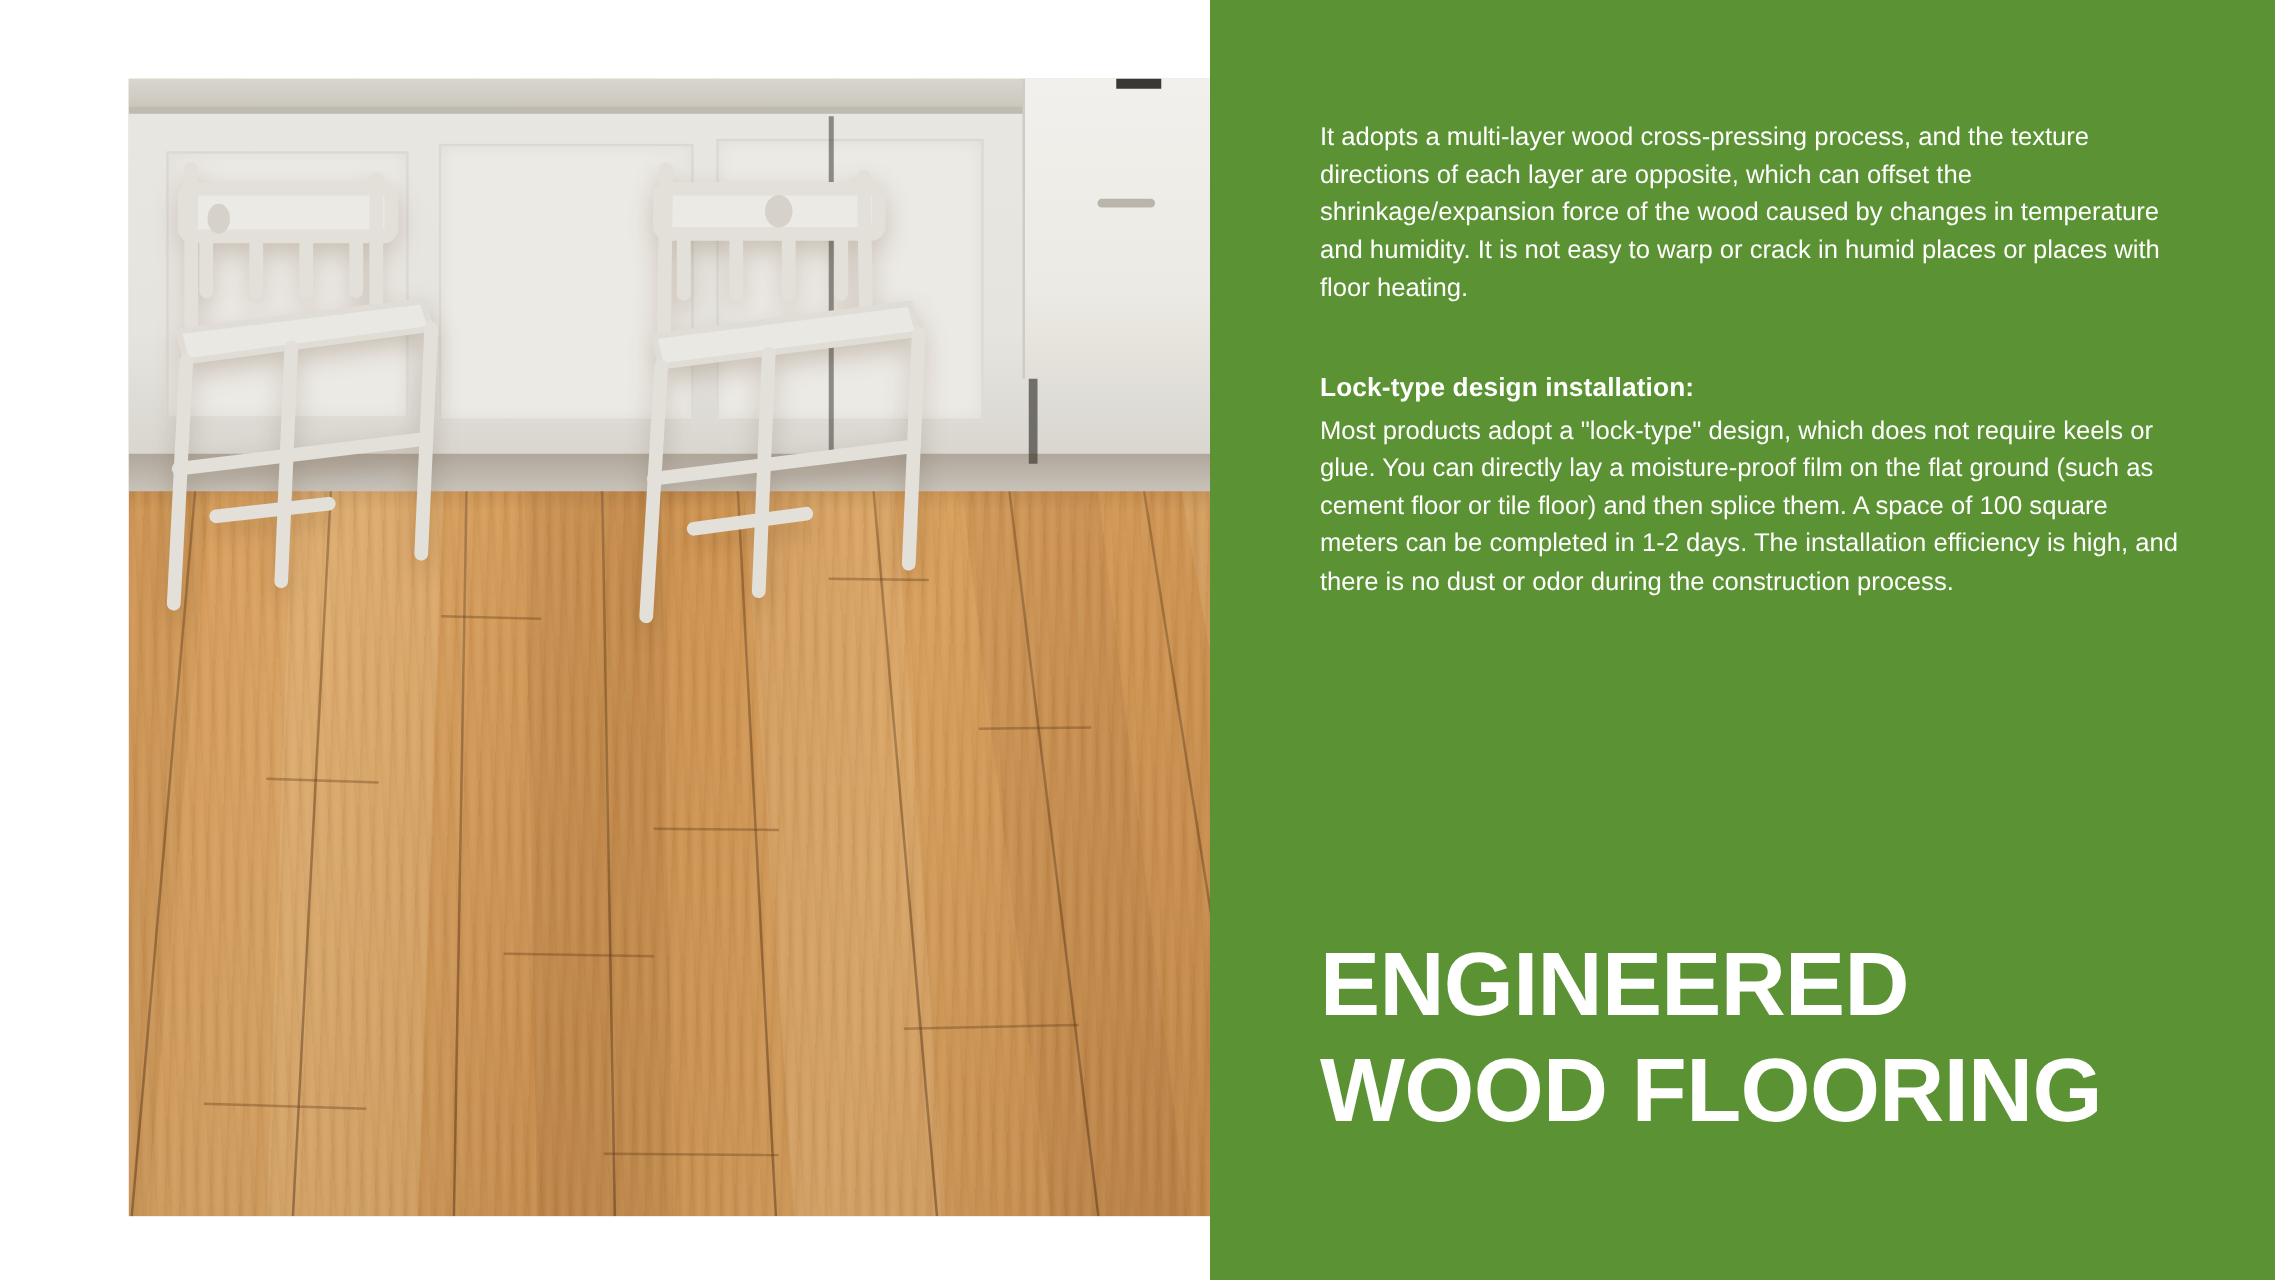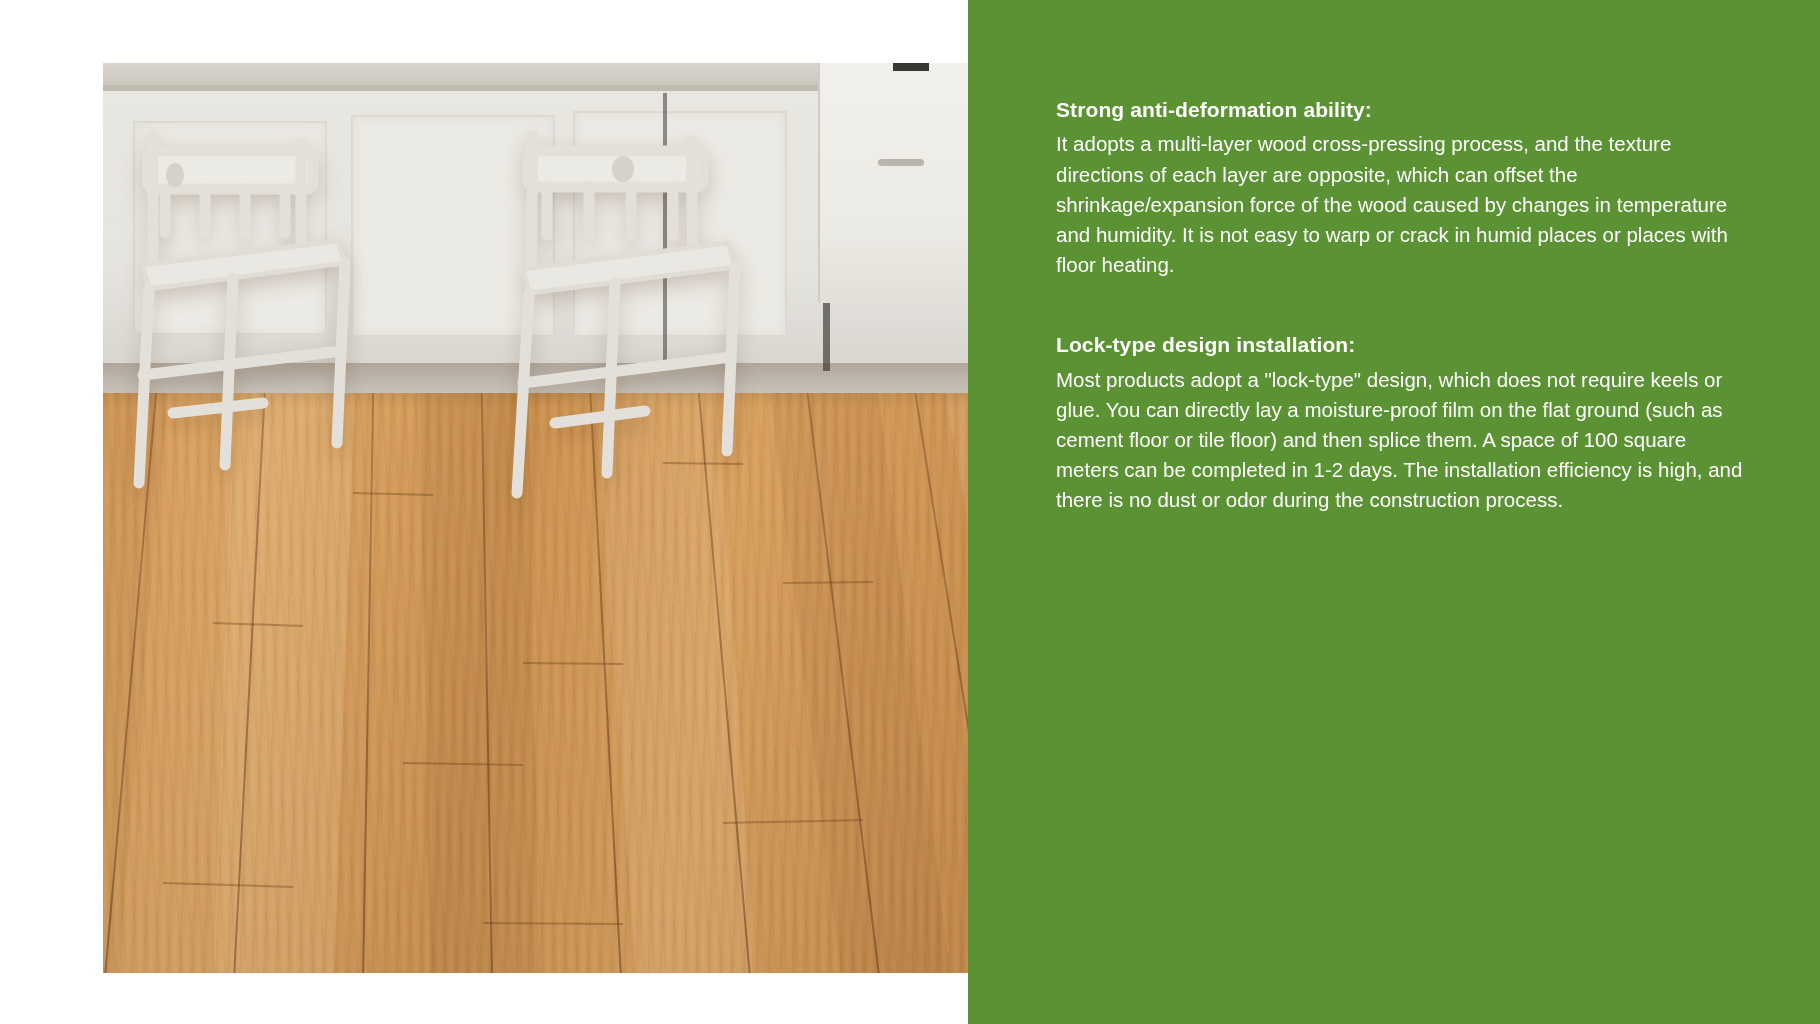--- a/index.html
+++ b/index.html
@@ -330,26 +330,29 @@
     </svg>
 
     <div class="photo-frame"></div>
   </div>
 
   <div class="green-panel">
 
     <div class="text-block">
 
       <div class="feature">
-        <p class="feature-title">Strong anti-deformation ability:</p>
         <p class="feature-body"> It adopts a multi-layer wood cross-pressing process, and the texture directions of each layer are opposite, which can offset the shrinkage/expansion force of the wood caused by changes in temperature and humidity. It is not easy to warp or crack in humid places or places with floor heating.</p>
       </div>
 
       <div class="feature">
         <p class="feature-title">Lock-type design installation:</p>
         <p class="feature-body"> Most products adopt a "lock-type" design, which does not require keels or glue. You can directly lay a moisture-proof film on the flat ground (such as cement floor or tile floor) and then splice them. A space of 100 square meters can be completed in 1-2 days. The installation efficiency is high, and there is no dust or odor during the construction process.</p>
       </div>
 
     </div>
 
+    <div class="headline">
+      <span class="line">ENGINEERED</span>
+      <span class="line">WOOD FLOORING</span>
+    </div>
 
   </div>
 </div>
 
 </body></html>

